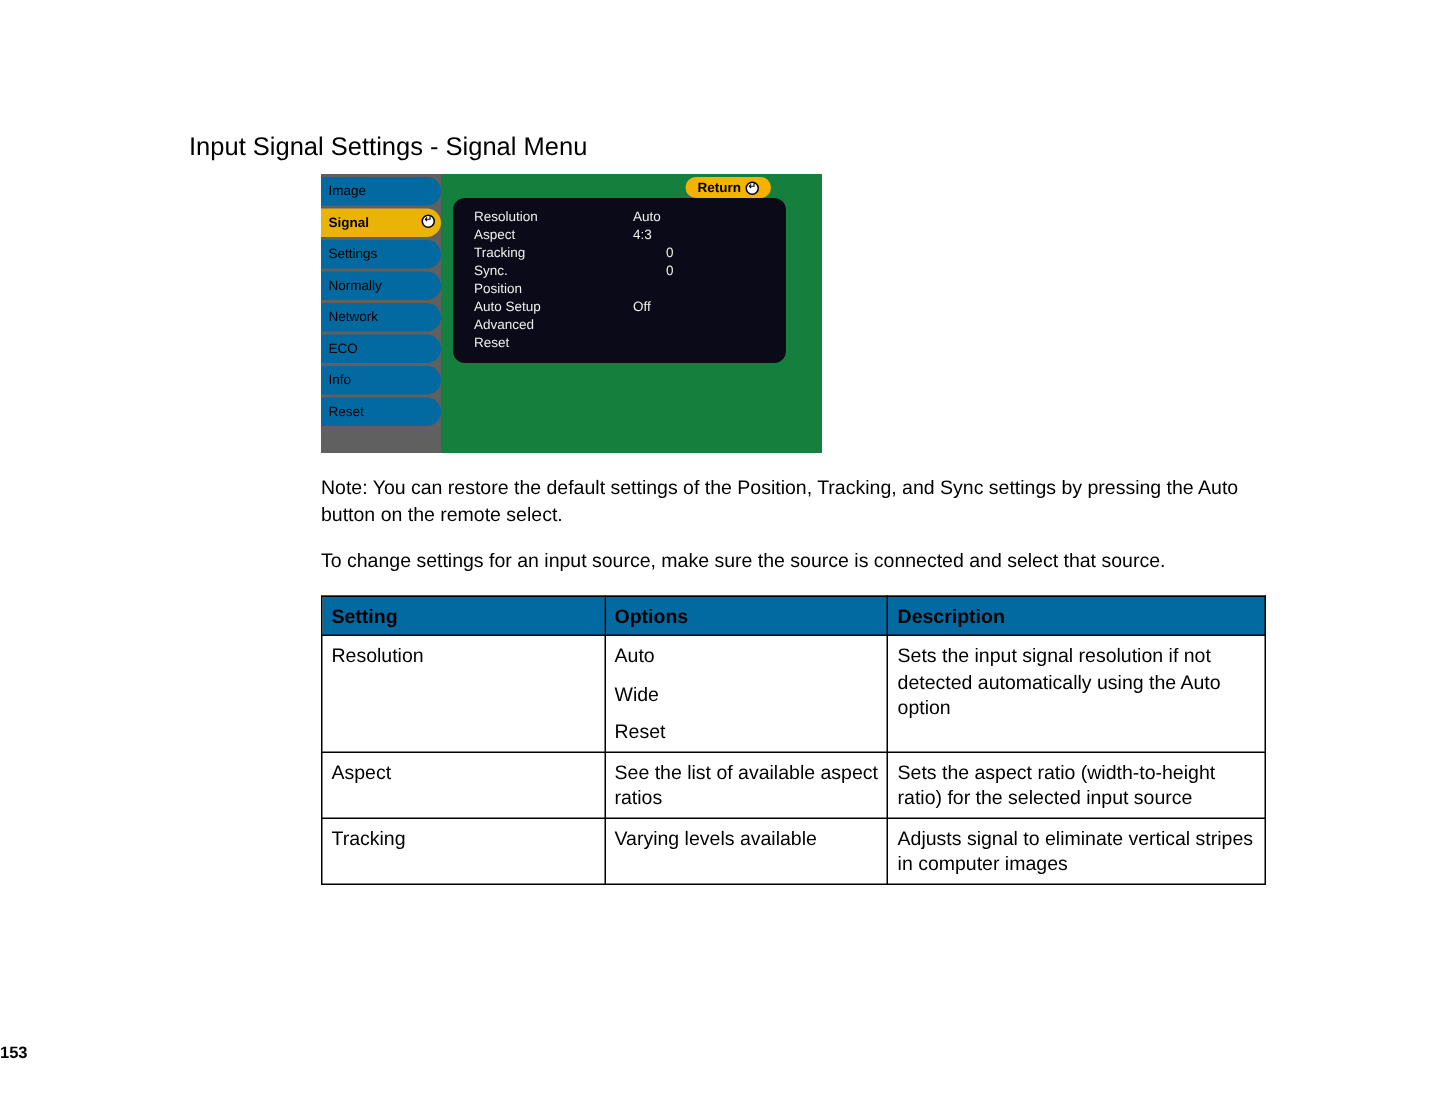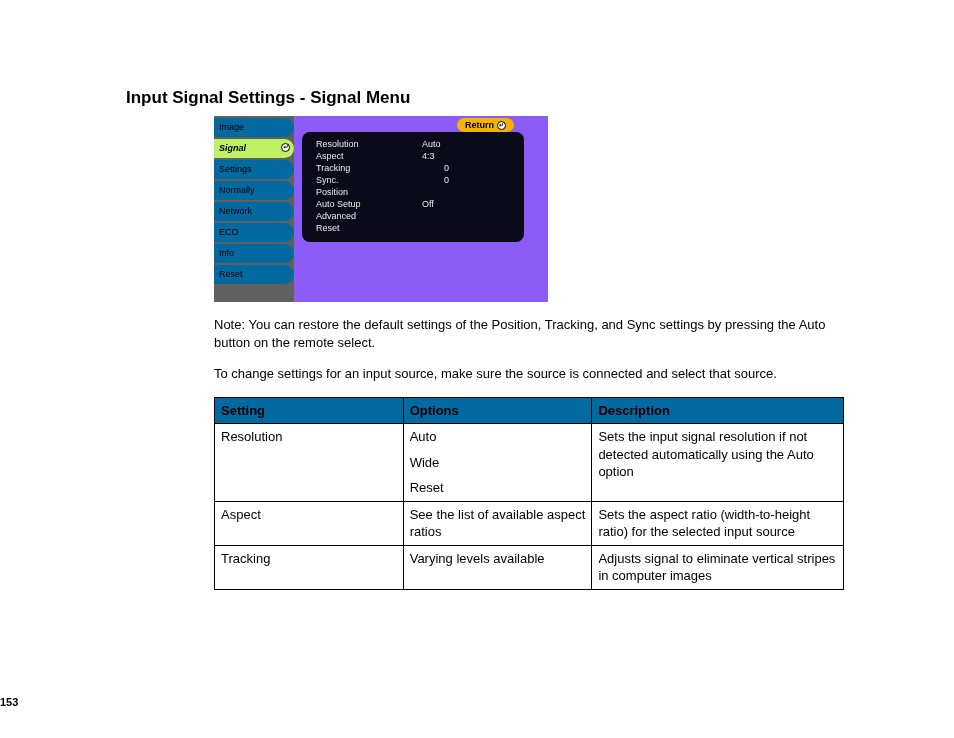--- a/index.html
+++ b/index.html
@@ -11,21 +11,21 @@
     font-size: 13px;
   }
   .page {
     width: 954px;
     height: 738px;
     padding: 88px 110px 40px 126px;
     position: relative;
   }
   h1 {
     font-size: 17px;
-    font-weight: bold;
+    font-weight: normal;
     margin: 0 0 8px 0;
   }
   .body-text {
     margin-left: 88px;
     line-height: 1.35;
   }
   .para { margin: 0 0 14px 0; }
   .note-line { margin: 14px 0 14px 0; }
   .b { font-weight: normal; }
 
@@ -54,41 +54,40 @@
     background: #0369a1;
     color: #000;
     padding: 3px 5px;
     border-top-right-radius: 10px;
     border-bottom-right-radius: 10px;
     position: relative;
     display: flex;
     align-items: center;
   }
   .osd-tab.active {
-    background: #bef264;
-    font-weight: bold;
-    font-style: italic;
+    background: #eab308;
+    font-weight: bold;
   }
   .osd-tab .enter-icon {
     position: absolute;
     right: 4px;
     top: 4px;
     width: 9px; height: 9px;
     border: 1px solid #000;
     border-radius: 50%;
     font-size: 6px;
     line-height: 7px;
     text-align: center;
     background: #fff;
     color: #000;
   }
   .osd-main {
     flex: 1;
     position: relative;
-    background: #8b5cf6;
+    background: #15803d;
     padding: 6px 8px;
   }
   .osd-return {
     position: absolute;
     top: 2px;
     right: 34px;
     background: #f6b200;
     color: #000;
     font-size: 9px;
     font-weight: bold;

